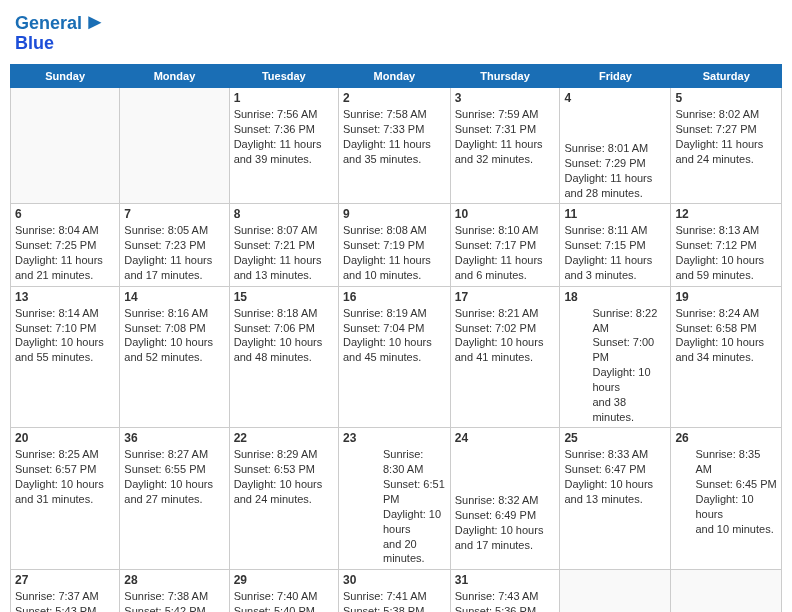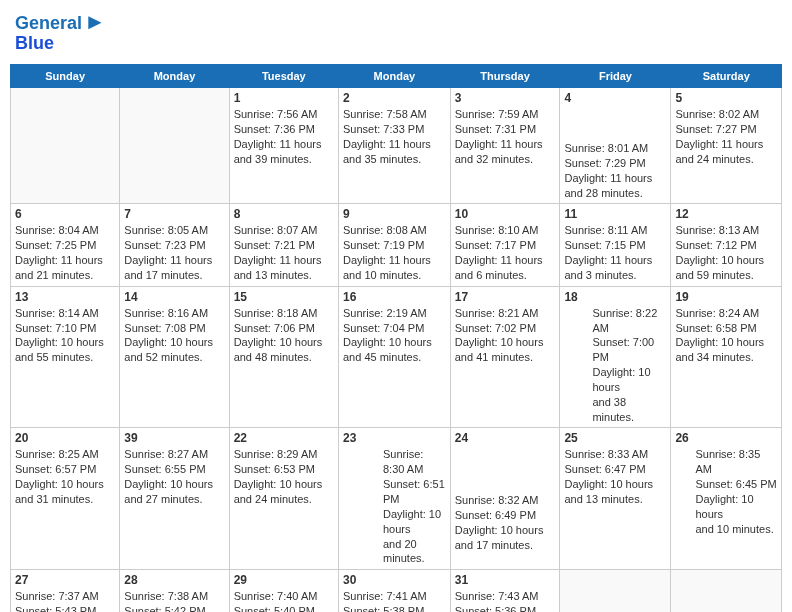--- a/index.html
+++ b/index.html
@@ -223,21 +223,21 @@
         </td>
         <td>
           <span class="day-num">15</span>
           <div class="day-info" style="white-space: pre-line;">Sunrise: 8:18 AM
 Sunset: 7:06 PM
 Daylight: 10 hours
 and 48 minutes.</div>
         </td>
         <td>
           <span class="day-num">16</span>
-          <div class="day-info" style="white-space: pre-line;">Sunrise: 2:19 AM
+          <div class="day-info" style="white-space: pre-line;">Sunrise: 8:19 AM
 Sunset: 7:04 PM
 Daylight: 10 hours
 and 45 minutes.</div>
         </td>
         <td>
           <span class="day-num">17</span>
           <div class="day-info" style="white-space: pre-line;">Sunrise: 8:21 AM
 Sunset: 7:02 PM
 Daylight: 10 hours
 and 41 minutes.</div>
@@ -259,21 +259,21 @@
       </tr>
       <tr>
         <td>
           <span class="day-num">20</span>
           <div class="day-info" style="white-space: pre-line;">Sunrise: 8:25 AM
 Sunset: 6:57 PM
 Daylight: 10 hours
 and 31 minutes.</div>
         </td>
         <td>
-          <span class="day-num">39</span>
+          <span class="day-num">36</span>
           <div class="day-info" style="white-space: pre-line;">Sunrise: 8:27 AM
 Sunset: 6:55 PM
 Daylight: 10 hours
 and 27 minutes.</div>
         </td>
         <td>
           <span class="day-num">22</span>
           <div class="day-info" style="white-space: pre-line;">Sunrise: 8:29 AM
 Sunset: 6:53 PM
 Daylight: 10 hours

